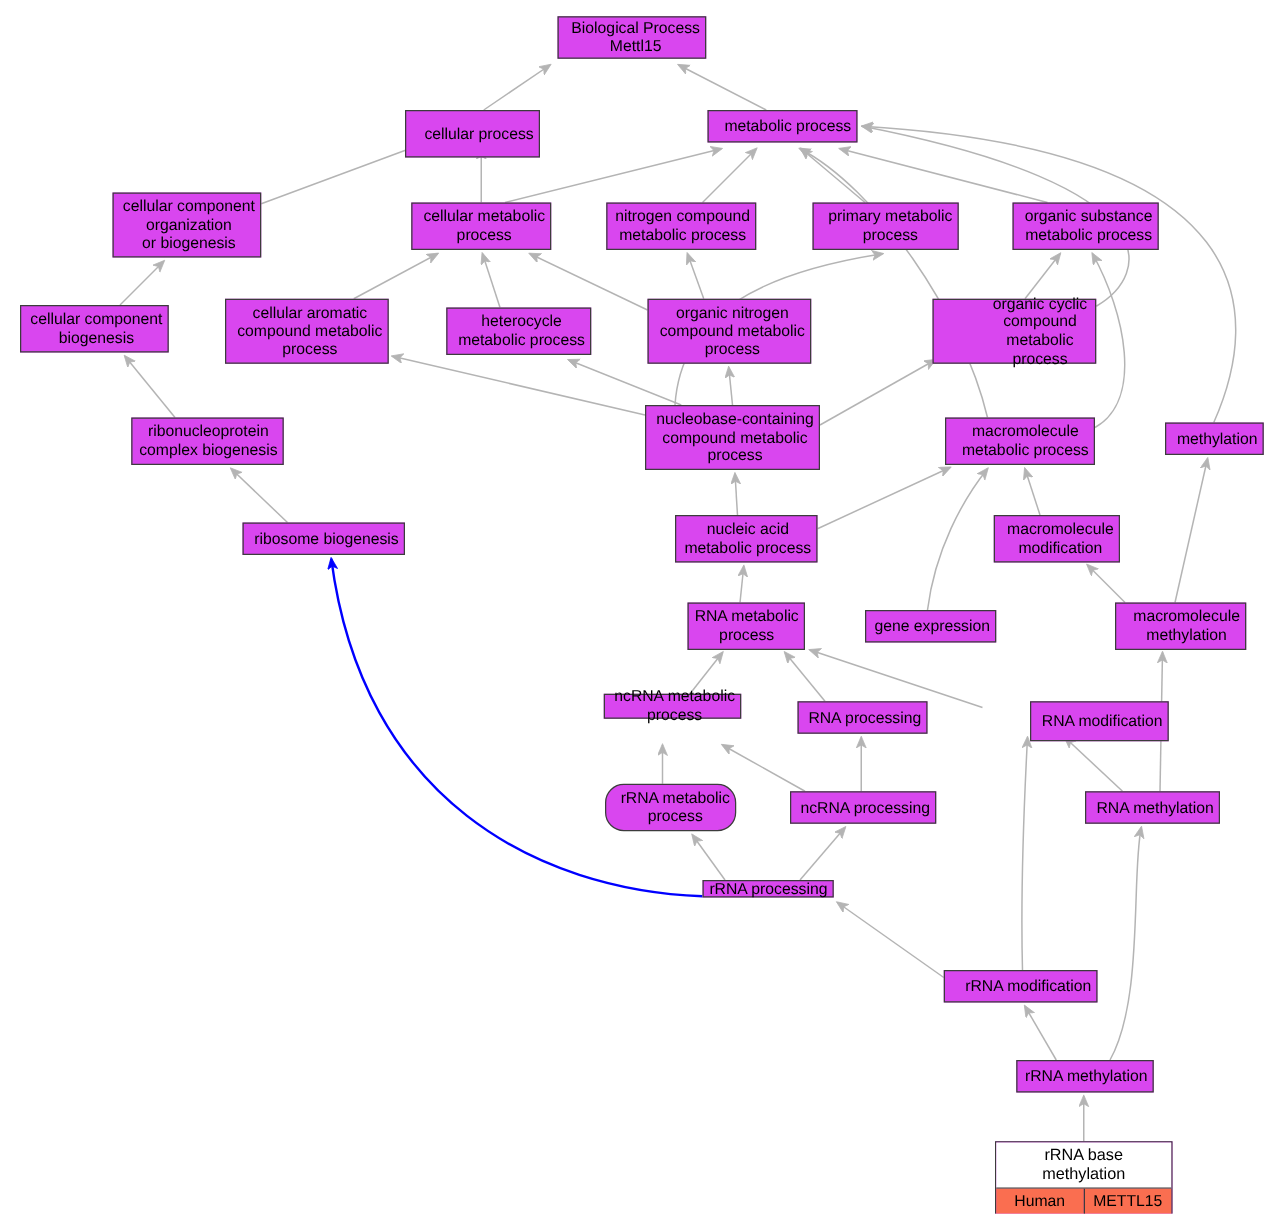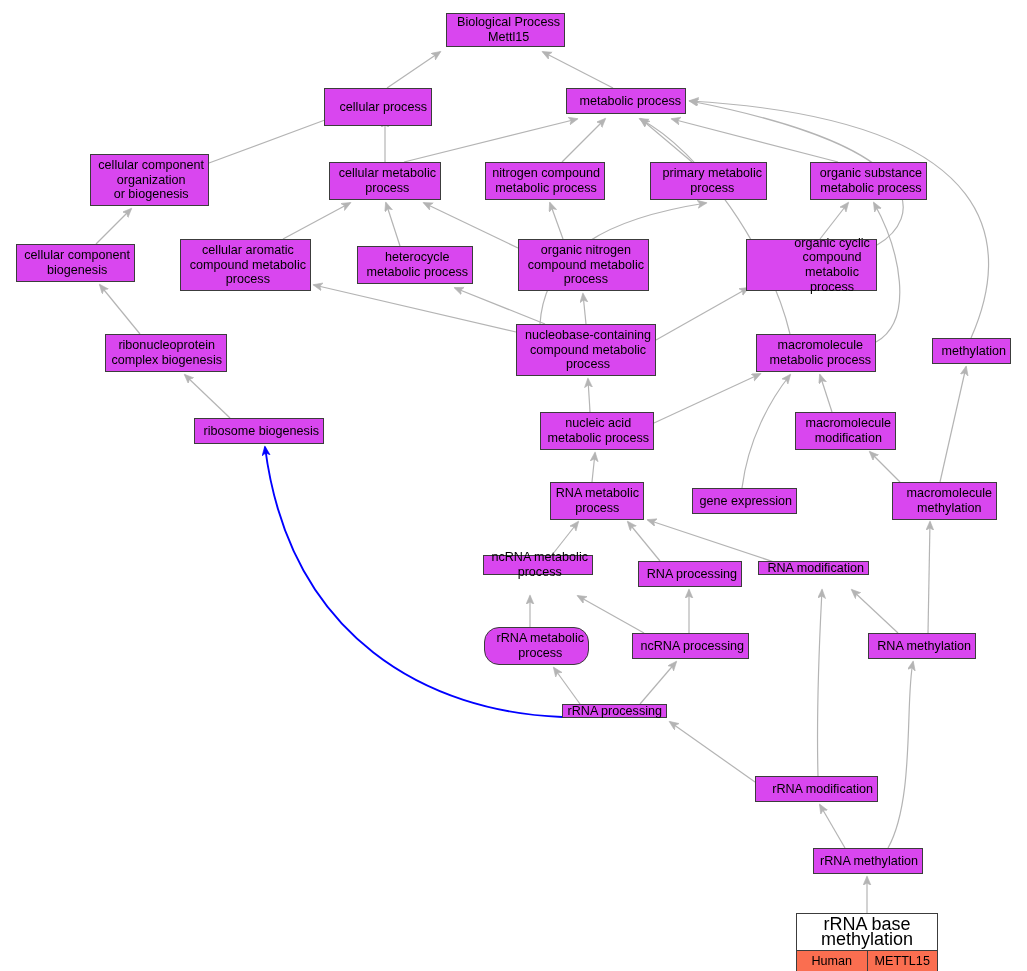--- a/index.html
+++ b/index.html
@@ -44,21 +44,21 @@
   }
   .node.gene-node {
     padding: 0;
     display: block;
   }
   .gene-node .title {
     display: block;
     padding: 3px 6px 4px 6px;
     background: #ffffff;
     border-bottom: 1.4px solid #3c3c3c;
-    font-size: 18px;
+    font-size: 13px;
     line-height: 14.6px;
   }
   .gene-node .row {
     display: flex;
     flex-direction: row;
   }
   .gene-node .cell {
     flex: 1 1 0;
     padding: 3px 6px 4px 6px;
     font-size: 12.6px;
@@ -228,21 +228,21 @@
         <span class="label">macromolecule
 methylation</span>
       </div>
       <div class="node" style="left: 483px; top: 555px; width: 110px; height: 20px;">
         <span class="label">ncRNA metabolic
 process</span>
       </div>
       <div class="node" style="left: 638px; top: 561px; width: 104px; height: 26px;">
         <span class="label">RNA processing</span>
       </div>
-      <div class="node" style="left: 758px; top: 561px; width: 111px; height: 14px;">
+      <div class="node" style="left: 824px; top: 561px; width: 111px; height: 32px;">
         <span class="label">RNA modification</span>
       </div>
       <div class="node" style="left: 484px; top: 627px; width: 105px; height: 38px; border-radius: 15px;">
         <span class="label">rRNA metabolic
 process</span>
       </div>
       <div class="node" style="left: 632px; top: 633px; width: 117px; height: 26px;">
         <span class="label">ncRNA processing</span>
       </div>
       <div class="node" style="left: 868px; top: 633px; width: 108px; height: 26px;">

